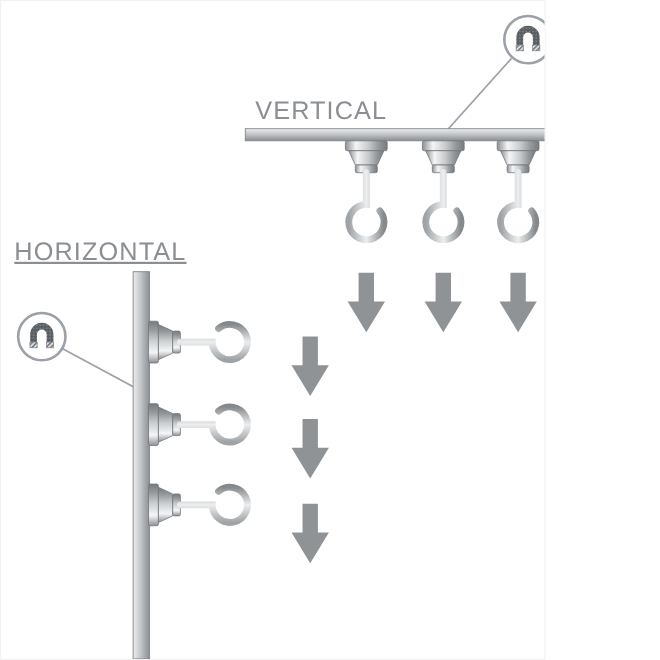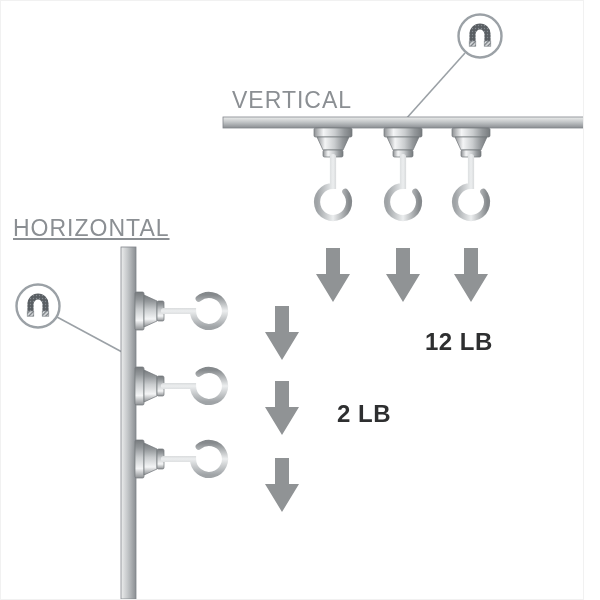--- a/index.html
+++ b/index.html
@@ -1,17 +1,17 @@
 <!DOCTYPE html>
 <html><head>
 <meta charset="utf-8">
 <style>
   html,body{margin:0;padding:0;background:#ffffff;}
   .canvas{
-    position:relative;width:584px;height:600px;background:#ffffff;
+    position:relative;width:496px;height:600px;background:#ffffff;
     font-family:"Liberation Sans",sans-serif;overflow:hidden;
     border:1px solid #f1f1f1;box-sizing:border-box;
   }
   .section-label{
     position:absolute;font-size:23px;letter-spacing:1px;
     color:#8b8f93;font-weight:400;white-space:nowrap;
   }
   .weight-label{
     position:absolute;font-size:24px;color:#2e2f30;
     font-weight:700;letter-spacing:0.5px;white-space:nowrap;
@@ -101,16 +101,14 @@
       <use href="#arrow" transform="translate(263,305)"></use>
       <use href="#arrow" transform="translate(263,380)"></use>
       <use href="#arrow" transform="translate(263,457)"></use>
     </g>
   </svg>
 
   <div class="section-label" id="label-vertical">VERTICAL</div>
 
   <div class="section-label" id="label-horizontal">HORIZONTAL</div>
 
-  <div class="weight-label" id="weight-vertical">12 LB</div>
 
-  <div class="weight-label" id="weight-horizontal">2 LB</div>
 </div>
 
 </body></html>

